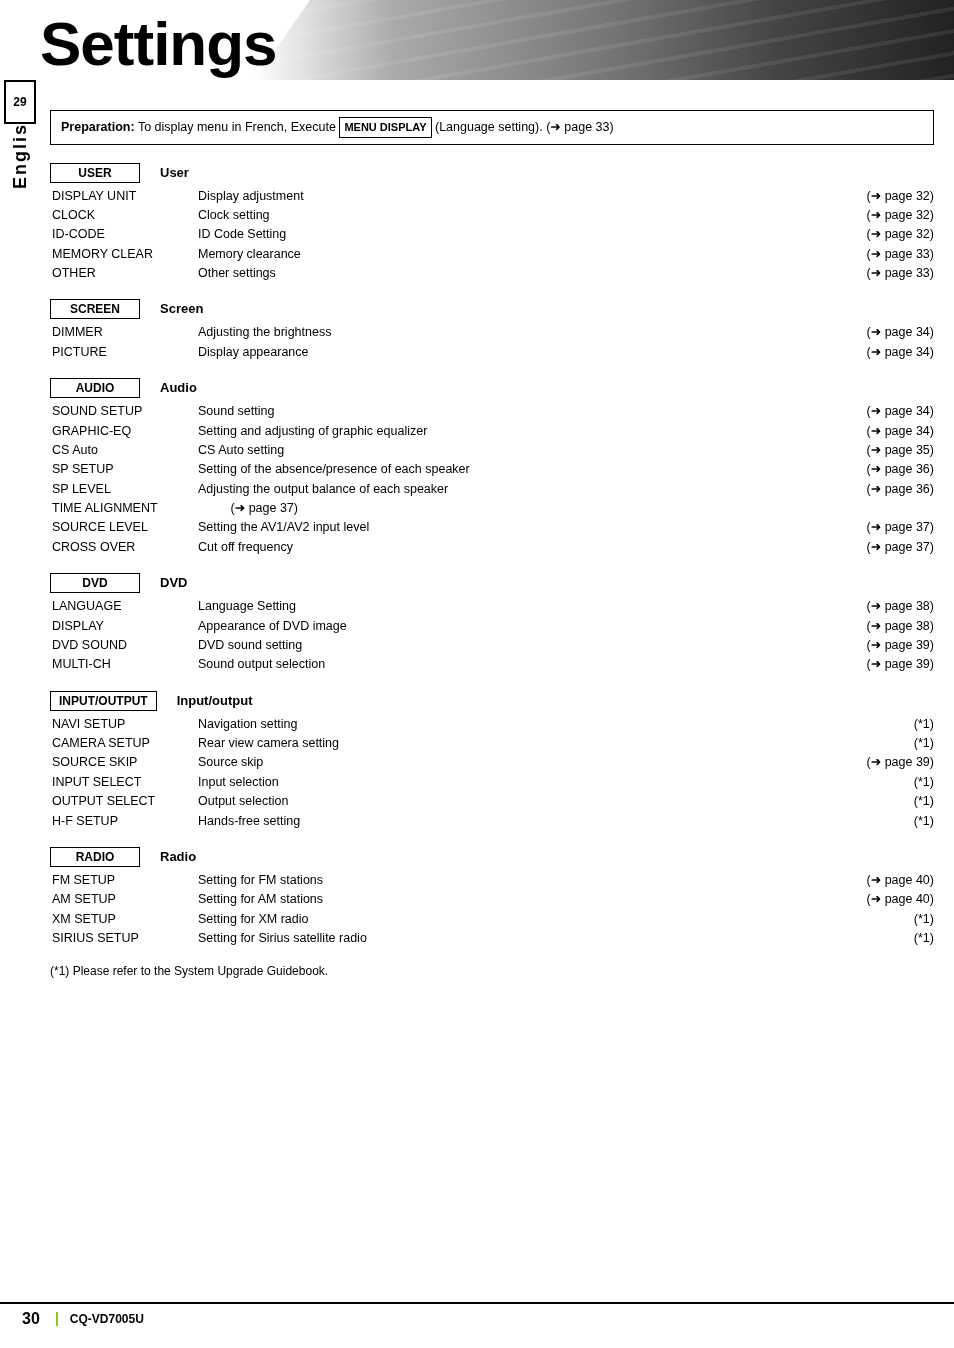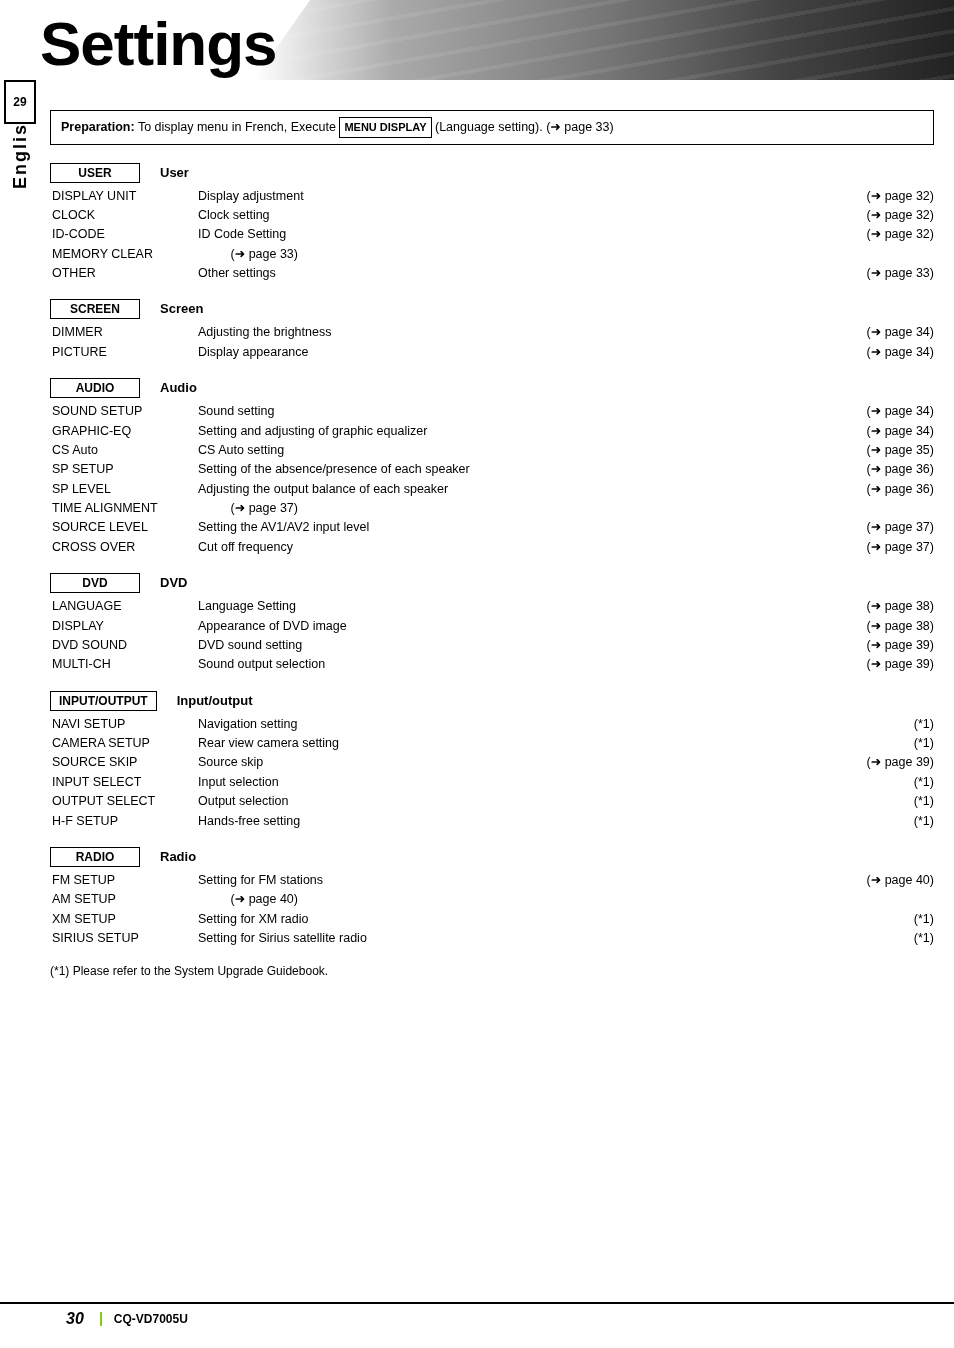--- a/index.html
+++ b/index.html
@@ -171,23 +171,22 @@
       left: 0;
       right: 0;
       display: flex;
       align-items: center;
       border-top: 2px solid #000;
       padding-top: 6px;
     }
     .footer-page {
       font-size: 16px;
       font-weight: bold;
-      margin-left: 66px;
+      margin-left: 22px;
       margin-right: 16px;
-      font-style: italic;
     }
     .footer-model {
       font-size: 12px;
       font-weight: bold;
       border-left: 2px solid #84cc16;
       padding-left: 12px;
     }
 
     .footnote {
       font-size: 12px;
@@ -233,20 +232,21 @@
             <div class="setting-desc">Clock setting</div>
             <div class="setting-page">(➜ page 32)</div>
           </div>
           <div class="setting-row">
             <div class="setting-code">ID-CODE</div>
             <div class="setting-desc">ID Code Setting</div>
             <div class="setting-page">(➜ page 32)</div>
           </div>
           <div class="setting-row">
             <div class="setting-code">MEMORY CLEAR</div>
+            <div class="setting-desc">Memory clearance</div>
             <div class="setting-page">(➜ page 33)</div>
           </div>
           <div class="setting-row">
             <div class="setting-code">OTHER</div>
             <div class="setting-desc">Other settings</div>
             <div class="setting-page">(➜ page 33)</div>
           </div>
         </div>
       </div>
       <div class="section">
@@ -386,20 +386,21 @@
           <span class="section-title">Radio</span>
         </div>
         <div class="setting-rows">
           <div class="setting-row">
             <div class="setting-code">FM SETUP</div>
             <div class="setting-desc">Setting for FM stations</div>
             <div class="setting-page">(➜ page 40)</div>
           </div>
           <div class="setting-row">
             <div class="setting-code">AM SETUP</div>
+            <div class="setting-desc">Setting for AM stations</div>
             <div class="setting-page">(➜ page 40)</div>
           </div>
           <div class="setting-row">
             <div class="setting-code">XM SETUP</div>
             <div class="setting-desc">Setting for XM radio</div>
             <div class="setting-page">(*1)</div>
           </div>
           <div class="setting-row">
             <div class="setting-code">SIRIUS SETUP</div>
             <div class="setting-desc">Setting for Sirius satellite radio</div>

